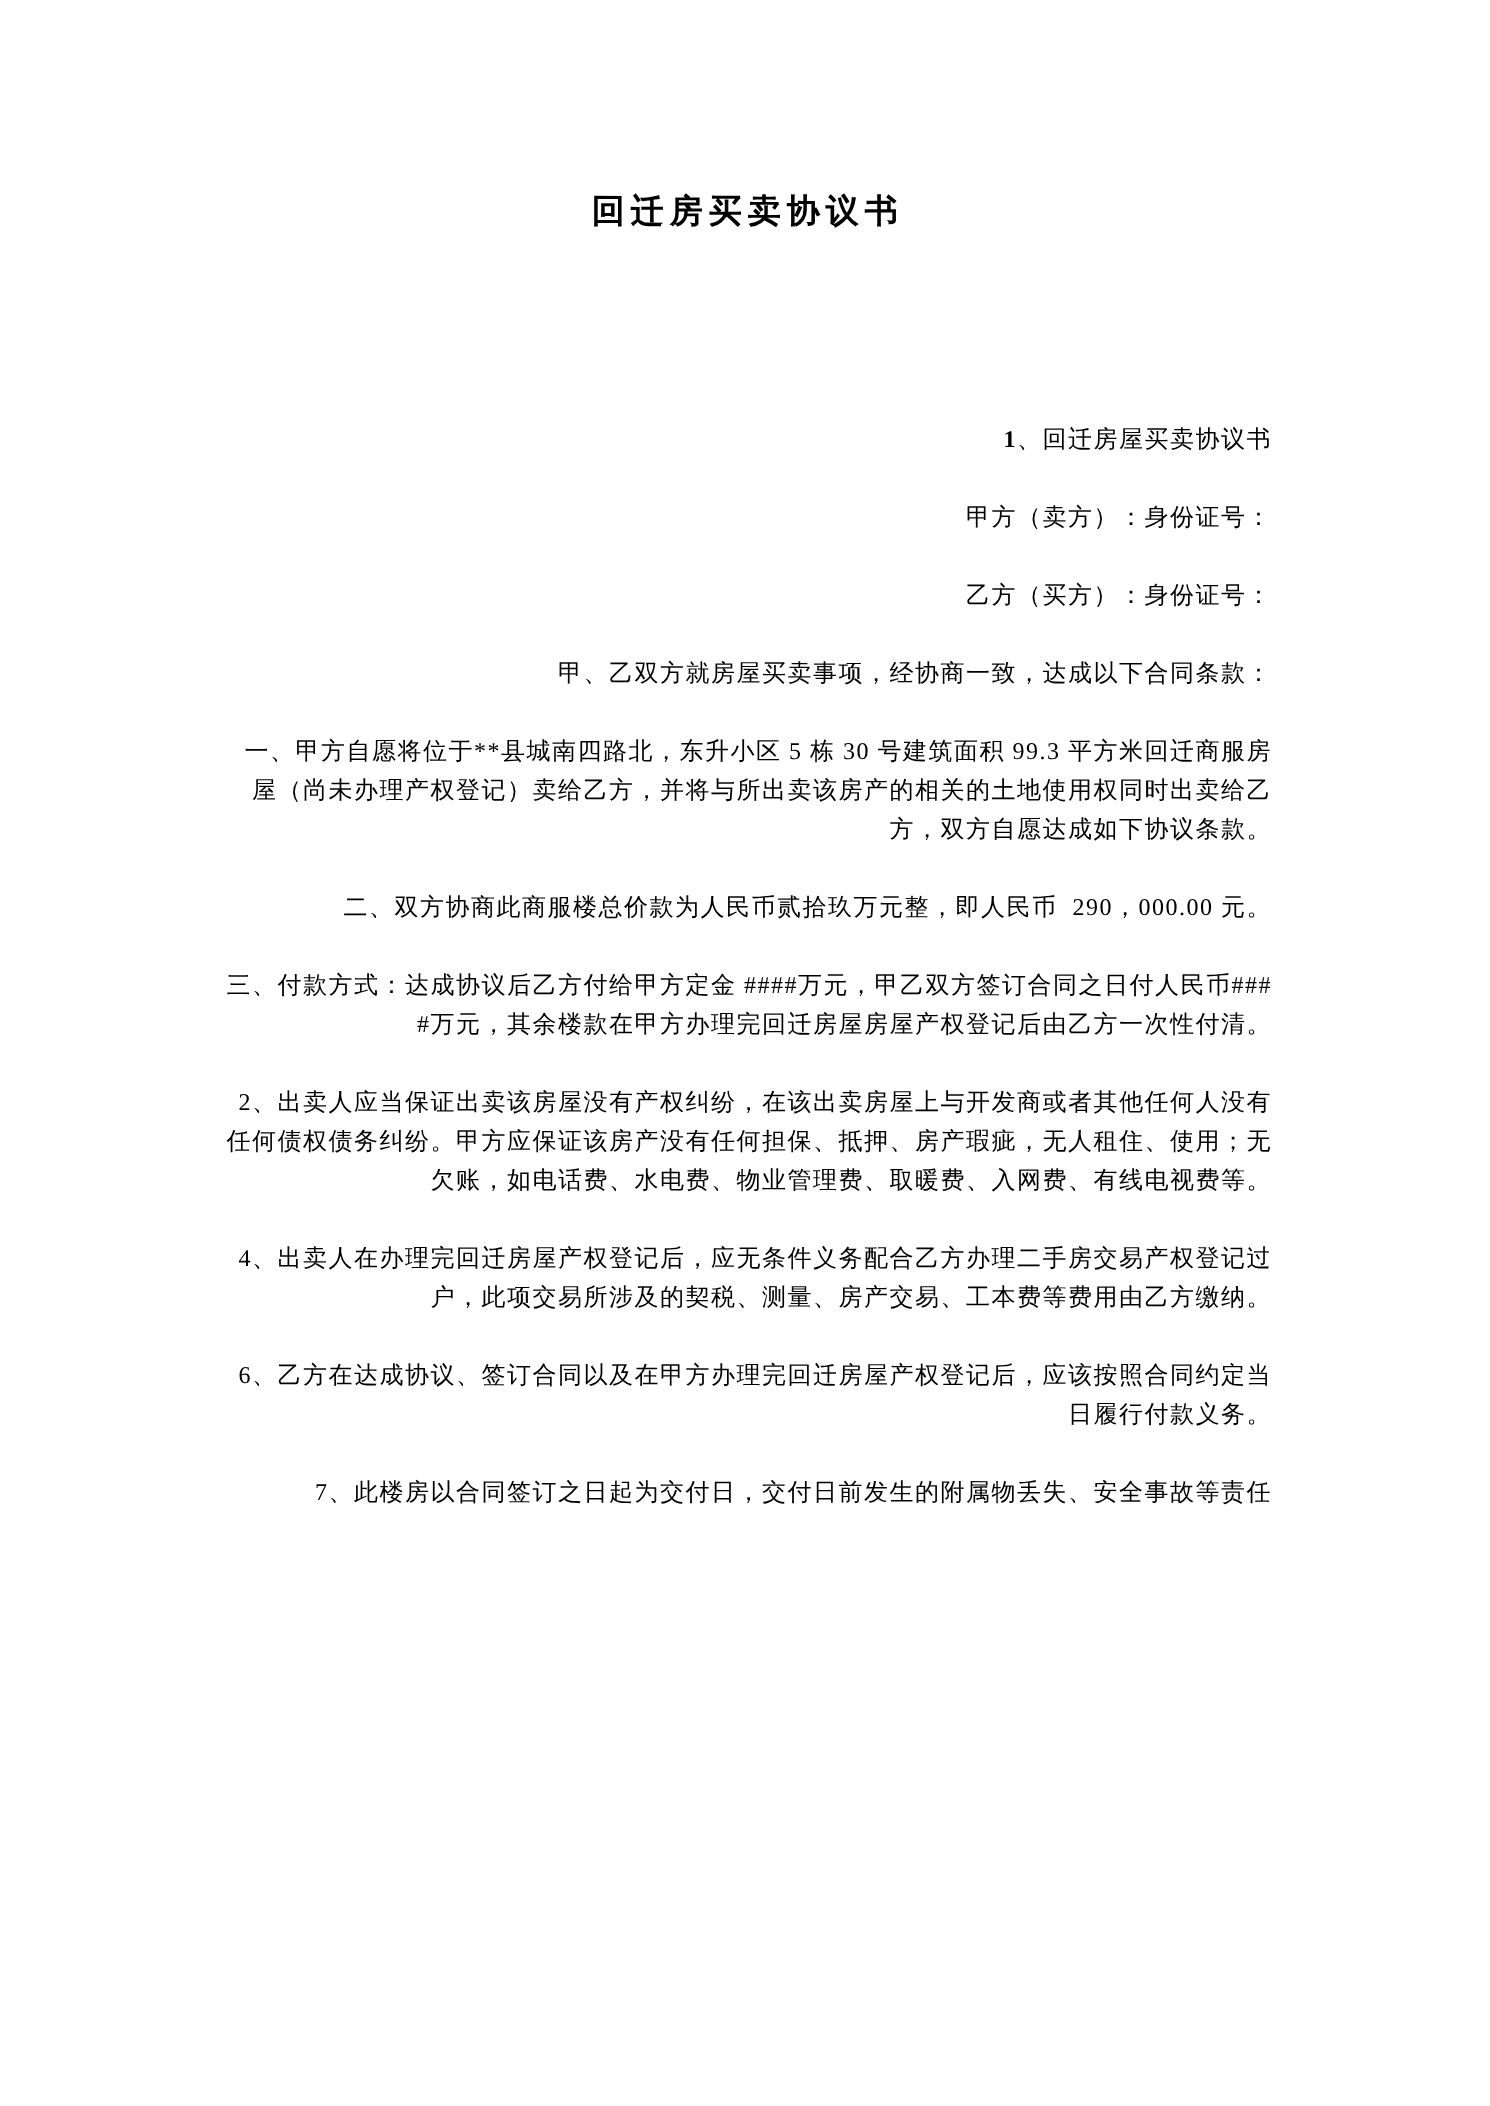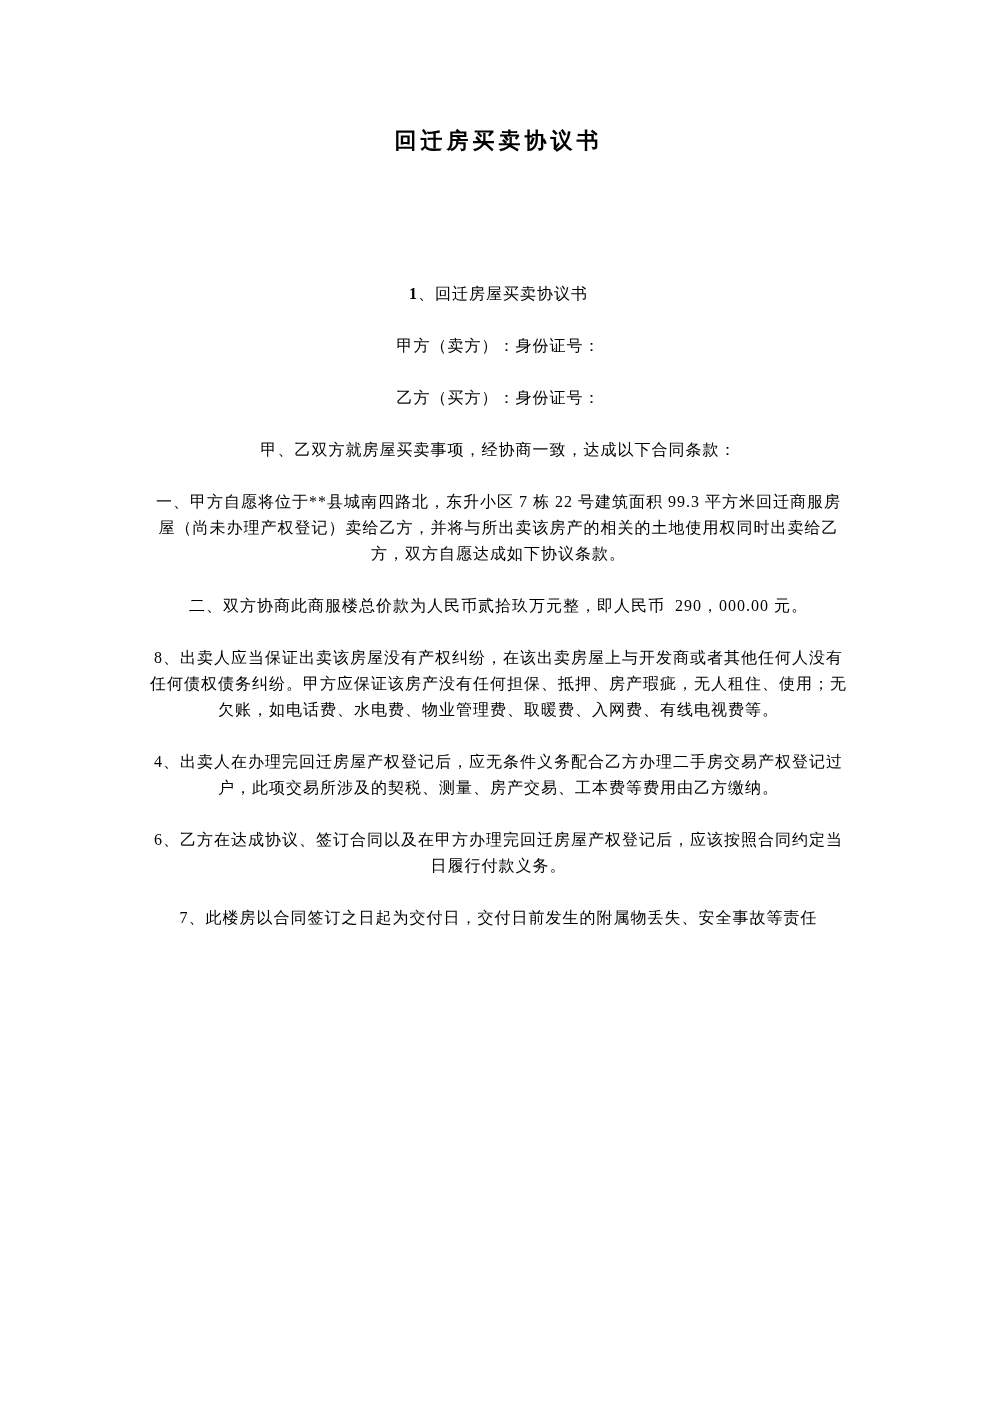--- a/index.html
+++ b/index.html
@@ -27,21 +27,21 @@
     font-weight: bold;
     letter-spacing: 4px;
     text-align: center;
     white-space: pre-wrap;
   }
   .para {
     font-size: 16px;
     line-height: 26px;
     letter-spacing: 1px;
     margin-bottom: 26px;
-    text-align: center;
+    text-align: right;
     white-space: pre-wrap;
     word-break: break-all;
   }
   .para .num-bold {
     font-weight: bold;
   }
 </style>
 </head>
 <body>
 
@@ -51,28 +51,29 @@
     <h1 class="doc-title">回迁房买卖协议书</h1>
 
     <p class="para"><span class="num-bold">1</span><span>、</span><span>回迁房屋买卖协议书</span></p>
 
     <p class="para">甲方（卖方）：身份证号：</p>
 
     <p class="para">乙方（买方）：身份证号：</p>
 
     <p class="para">甲、乙双方就房屋买卖事项，经协商一致，达成以下合同条款：</p>
 
-    <p class="para">一、甲方自愿将位于**县城南四路北，东升小区 7 栋 22 号建筑面积 99.3 平方米回迁商服房屋（尚未办理产权登记）卖给乙方，并将与所出卖该房产的相关的土地使用权同时出卖给乙方，双方自愿达成如下协议条款。</p>
+    <p class="para">一、甲方自愿将位于**县城南四路北，东升小区 5 栋 30 号建筑面积 99.3 平方米回迁商服房屋（尚未办理产权登记）卖给乙方，并将与所出卖该房产的相关的土地使用权同时出卖给乙方，双方自愿达成如下协议条款。</p>
 
     <p class="para">二、双方协商此商服楼总价款为人民币贰拾玖万元整，即人民币  290，000.00 元。</p>
 
+    <p class="para">三、付款方式：达成协议后乙方付给甲方定金 ####万元，甲乙双方签订合同之日付人民币####万元，其余楼款在甲方办理完回迁房屋房屋产权登记后由乙方一次性付清。</p>
 
 
 
-    <p class="para">8、出卖人应当保证出卖该房屋没有产权纠纷，在该出卖房屋上与开发商或者其他任何人没有任何债权债务纠纷。甲方应保证该房产没有任何担保、抵押、房产瑕疵，无人租住、使用；无欠账，如电话费、水电费、物业管理费、取暖费、入网费、有线电视费等。</p>
+    <p class="para">2、出卖人应当保证出卖该房屋没有产权纠纷，在该出卖房屋上与开发商或者其他任何人没有任何债权债务纠纷。甲方应保证该房产没有任何担保、抵押、房产瑕疵，无人租住、使用；无欠账，如电话费、水电费、物业管理费、取暖费、入网费、有线电视费等。</p>
 
 
     <p class="para">4、出卖人在办理完回迁房屋产权登记后，应无条件义务配合乙方办理二手房交易产权登记过户，此项交易所涉及的契税、测量、房产交易、工本费等费用由乙方缴纳。</p>
 
     <p class="para">6、乙方在达成协议、签订合同以及在甲方办理完回迁房屋产权登记后，应该按照合同约定当日履行付款义务。</p>
 
     <p class="para">7、此楼房以合同签订之日起为交付日，交付日前发生的附属物丢失、安全事故等责任</p>
 
   </div>
 </div>

